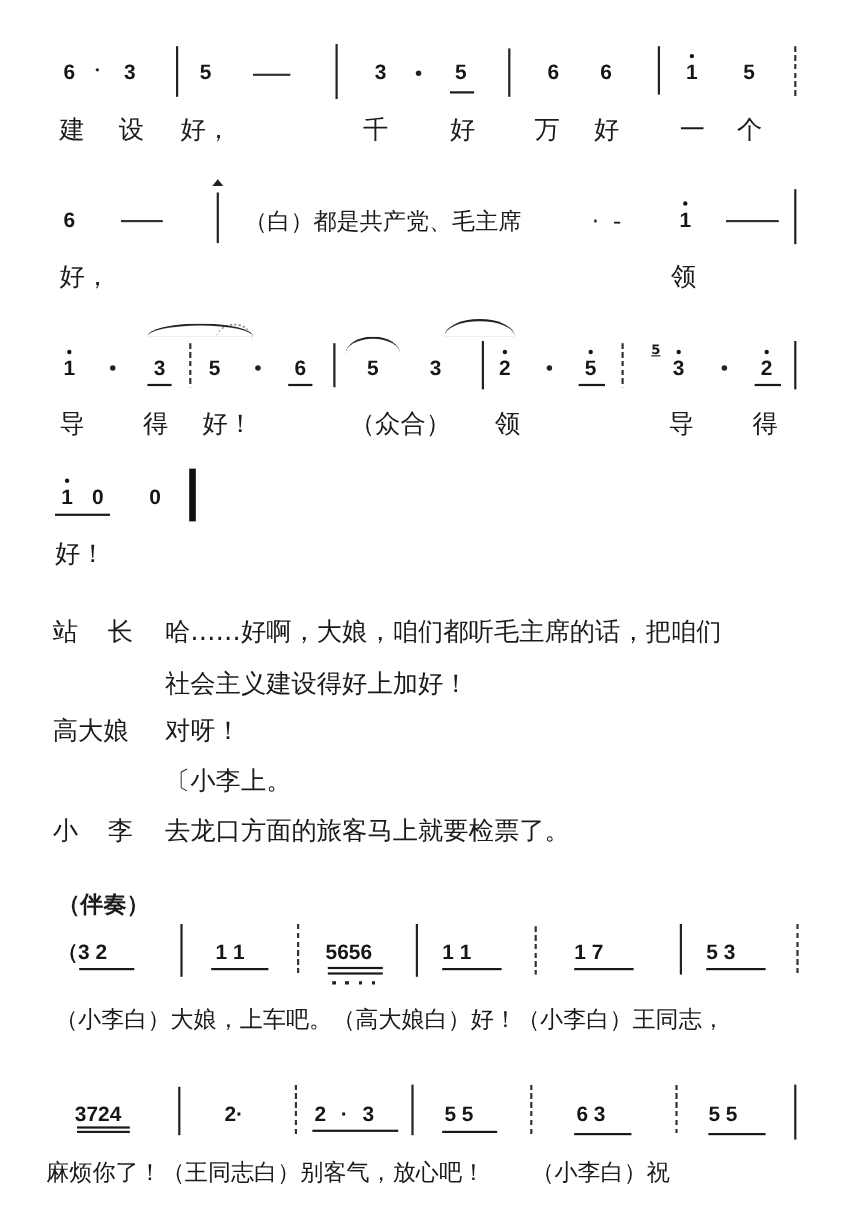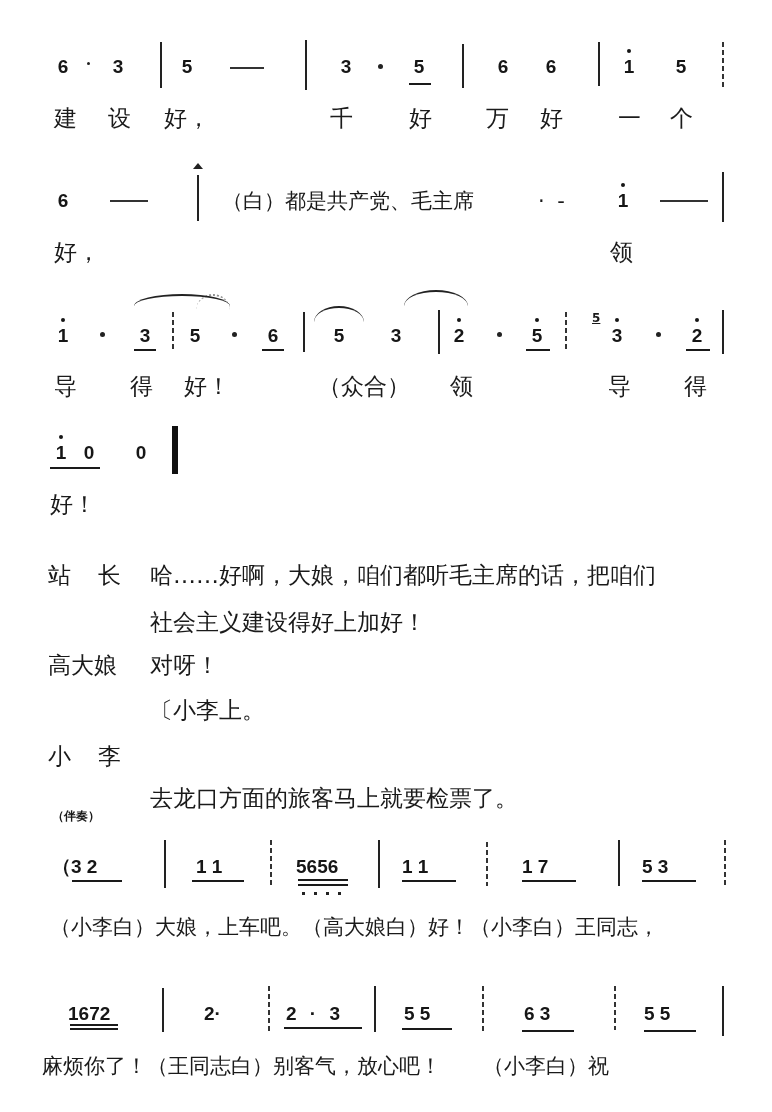--- a/index.html
+++ b/index.html
@@ -20,21 +20,21 @@
   .dashline { position: absolute; height: 2px; background: #333; }
   .lyric {
     position: absolute; font-family: "DejaVu Sans", sans-serif; font-size: 23px;
     line-height: 28px; color: #1b1b1b; white-space: nowrap;
   }
   .spoken { position: absolute; font-size: 21px; line-height: 26px; white-space: nowrap; }
   .slur { position: absolute; border-top: 2px solid #222; border-radius: 50% 50% 0 0 / 100% 100% 0 0; height: 14px; }
   .finalbar { position: absolute; width: 6px; background: #111; }
   .dialog-speaker { position: absolute; font-size: 23px; line-height: 28px; letter-spacing: 2px; white-space: nowrap; }
   .dialog-line { position: absolute; font-size: 23px; line-height: 28px; white-space: nowrap; }
-  .small-label { position: absolute; font-size: 12px; font-weight: bold; }
+  .small-label { position: absolute; font-size: 21px; font-weight: bold; }
   .grace { position: absolute; font-size: 12px; font-weight: bold; line-height: 12px; text-decoration: underline; }
 </style>
 </head>
 <body>
 
 <div>
   <span class="note" style="left:52px;top:56px">6</span>
   <span class="dot" style="left:87px;top:62px;width:3px;height:3px"></span>
   <span class="note" style="left:107px;top:56px">3</span>
   <div class="bar" style="left:160px;top:42px;height:46px"></div>
@@ -132,21 +132,21 @@
   <span class="dialog-speaker" style="left:48px;top:561px">站　长</span>
   <span class="dialog-line" style="left:150px;top:561px">哈……好啊，大娘，咱们都听毛主席的话，把咱们</span>
   <span class="dialog-line" style="left:150px;top:608px">社会主义建设得好上加好！</span>
 
   <span class="dialog-speaker" style="left:48px;top:651px;letter-spacing:0">高大娘</span>
   <span class="dialog-line" style="left:150px;top:651px">对呀！</span>
 
   <span class="dialog-line" style="left:150px;top:696px">〔小李上。</span>
 
   <span class="dialog-speaker" style="left:48px;top:742px">小　李</span>
-  <span class="dialog-line" style="left:150px;top:784px">去龙口方面的旅客马上就要检票了。</span>
+  <span class="dialog-line" style="left:150px;top:742px">去龙口方面的旅客马上就要检票了。</span>
 </div>
 
 <div>
   <span class="small-label" style="left:52px;top:808px">（伴奏）</span>
 
   <span class="note" style="left:52px;top:856px;width:auto">（3 2</span>
   <div class="ul" style="left:72px;top:880px;width:50px"></div>
   <div class="bar" style="left:164px;top:840px;height:48px"></div>
   <span class="note" style="left:196px;top:856px;width:auto">1 1</span>
   <div class="ul" style="left:192px;top:880px;width:52px"></div>
@@ -161,21 +161,21 @@
   <div class="bar dash" style="left:486px;top:842px;height:44px"></div>
   <span class="note" style="left:522px;top:856px;width:auto">1 7</span>
   <div class="ul" style="left:522px;top:880px;width:54px"></div>
   <div class="bar" style="left:618px;top:840px;height:46px"></div>
   <span class="note" style="left:642px;top:856px;width:auto">5 3</span>
   <div class="ul" style="left:642px;top:880px;width:54px"></div>
   <div class="bar dash" style="left:724px;top:840px;height:48px"></div>
 
   <span class="spoken" style="left:50px;top:914px;font-size:21px">（小李白）大娘，上车吧。（高大娘白）好！（小李白）王同志，</span>
 
-  <span class="note" style="left:68px;top:1003px;width:auto">1672</span>
+  <span class="note" style="left:68px;top:1003px;width:auto">3724</span>
   <div class="ul" style="left:70px;top:1024px;width:48px"></div>
   <div class="ul" style="left:70px;top:1028px;width:48px"></div>
   <div class="bar" style="left:162px;top:988px;height:44px"></div>
   <span class="note" style="left:204px;top:1003px;width:auto">2·</span>
   <div class="bar dash" style="left:268px;top:986px;height:46px"></div>
   <span class="note" style="left:286px;top:1003px;width:auto;letter-spacing:4px">2 · 3</span>
   <div class="ul" style="left:284px;top:1027px;width:78px"></div>
   <div class="bar" style="left:374px;top:986px;height:46px"></div>
   <span class="note" style="left:404px;top:1003px;width:auto">5 5</span>
   <div class="ul" style="left:402px;top:1028px;width:50px"></div>

